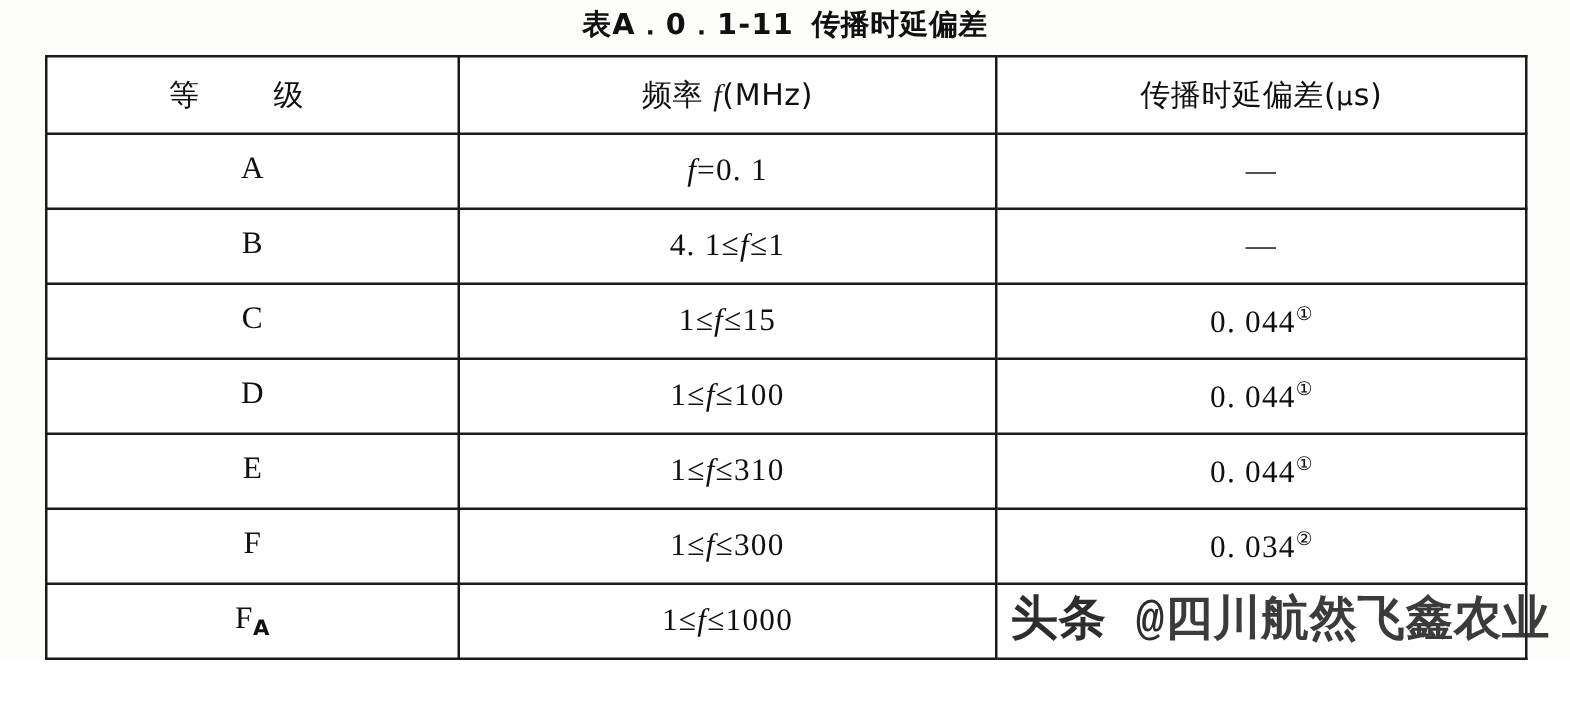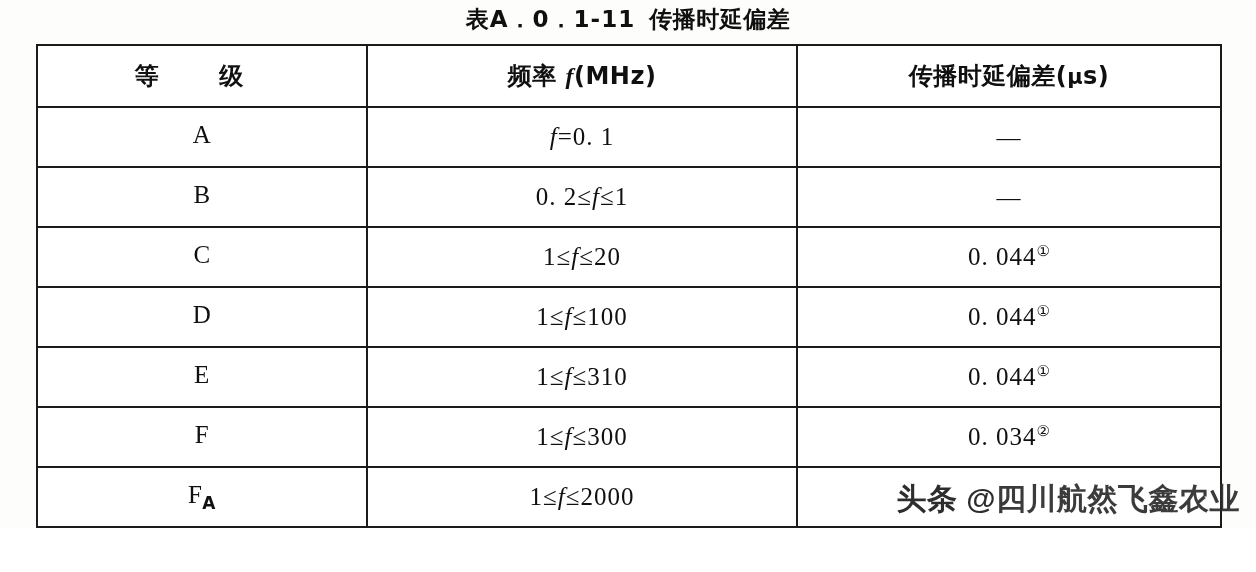--- a/index.html
+++ b/index.html
@@ -57,21 +57,21 @@
     vertical-align: middle;
     font-size: 25px;
     font-family: "Liberation Serif", serif;
     font-weight: normal;
     color: #101010;
     background: #ffffff;
   }
   table.spec thead th {
     height: 60px;
     font-family: "DejaVu Sans", sans-serif;
-    font-weight: bold;
+    font-weight: normal;
     font-size: 24px;
     letter-spacing: 0.5px;
     margin-top: 40px;
   }
   .col-grade { width: 330px; }
   .col-freq  { width: 430px; }
   .col-delay { width: 424px; }
 
   .hdr-grade {
     letter-spacing: 26px;
@@ -106,22 +106,22 @@
     font-size: 24px;
   }
   .mu {
     font-family: "DejaVu Sans", sans-serif;
     font-size: 21px;
   }
   .watermark {
     position: absolute;
     right: 16px;
     bottom: 8px;
-    font-family: Liberation Sans, sans-serif;
-    font-size: 30px;
+    font-family: Liberation Mono, monospace;
+    font-size: 38px;
     font-weight: bold;
     color: #2b2b2b;
     opacity: 0.92;
     white-space: nowrap;
     letter-spacing: 0.5px;
   }
   .watermark .wm-head {
     color: #1c1c1c;
   }
 </style>
@@ -148,46 +148,46 @@
       </tr>
     </thead>
     <tbody>
       <tr>
         <td class="grade-cell"><span>A</span><span class="sub"></span></td>
         <td class="num"><span></span><span class="ital">f</span><span>=0. 1</span></td>
         <td class="num"><span class="dash">—</span><span class="sup-note"></span></td>
       </tr>
       <tr>
         <td class="grade-cell"><span>B</span><span class="sub"></span></td>
-        <td class="num"><span>0. 2≤</span><span class="ital">f</span><span>≤1</span></td>
+        <td class="num"><span>4. 1≤</span><span class="ital">f</span><span>≤1</span></td>
         <td class="num"><span class="dash">—</span><span class="sup-note"></span></td>
       </tr>
       <tr>
         <td class="grade-cell"><span>C</span><span class="sub"></span></td>
-        <td class="num"><span>1≤</span><span class="ital">f</span><span>≤20</span></td>
+        <td class="num"><span>1≤</span><span class="ital">f</span><span>≤15</span></td>
         <td class="num"><span>0. 044</span><span class="sup-note">①</span></td>
       </tr>
       <tr>
         <td class="grade-cell"><span>D</span><span class="sub"></span></td>
         <td class="num"><span>1≤</span><span class="ital">f</span><span>≤100</span></td>
         <td class="num"><span>0. 044</span><span class="sup-note">①</span></td>
       </tr>
       <tr>
         <td class="grade-cell"><span>E</span><span class="sub"></span></td>
         <td class="num"><span>1≤</span><span class="ital">f</span><span>≤310</span></td>
         <td class="num"><span>0. 044</span><span class="sup-note">①</span></td>
       </tr>
       <tr>
         <td class="grade-cell"><span>F</span><span class="sub"></span></td>
         <td class="num"><span>1≤</span><span class="ital">f</span><span>≤300</span></td>
         <td class="num"><span>0. 034</span><span class="sup-note">②</span></td>
       </tr>
       <tr>
         <td class="grade-cell"><span>F</span><span class="sub">A</span></td>
-        <td class="num"><span>1≤</span><span class="ital">f</span><span>≤2000</span></td>
+        <td class="num"><span>1≤</span><span class="ital">f</span><span>≤1000</span></td>
         <td class="num"><span></span><span class="sup-note"></span></td>
       </tr>
     </tbody>
   </table>
 
   <div class="watermark">
     <span class="wm-head">头条 @</span><span>四川航然飞鑫农业</span>
   </div>
 
 </div>

